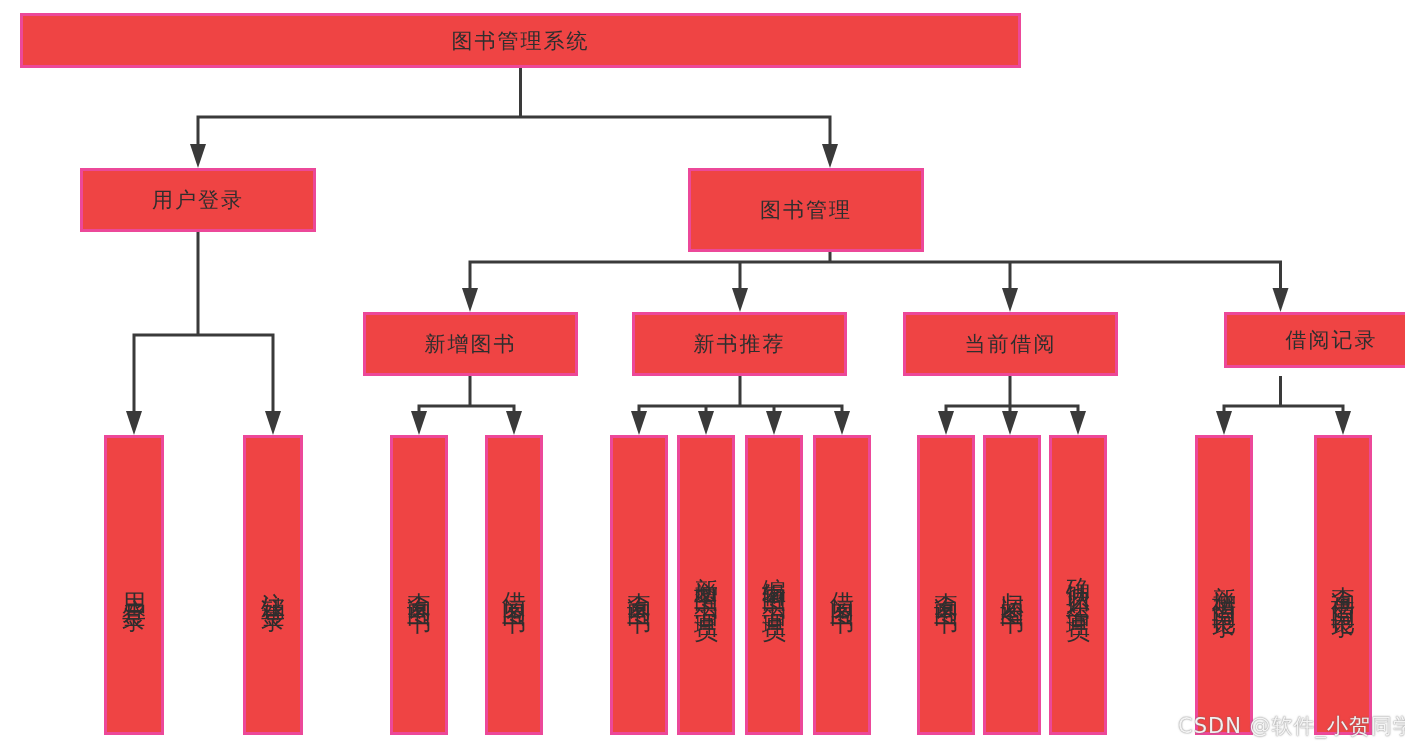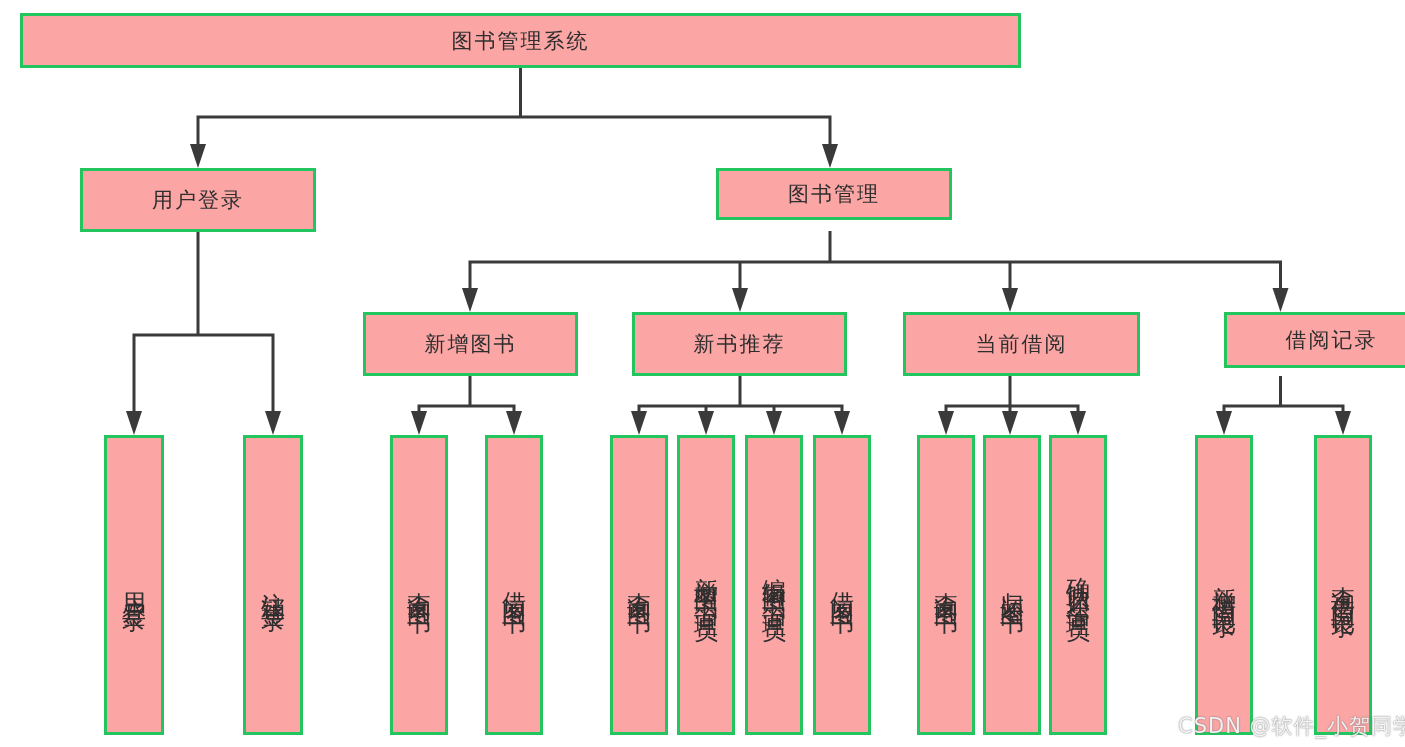--- a/index.html
+++ b/index.html
@@ -6,22 +6,22 @@
   #canvas{
     position:relative;
     width:1405px;height:747px;
     background:#ffffff;
     font-family:"DejaVu Sans","Liberation Sans",sans-serif;
     overflow:hidden;
   }
   .node{
     position:absolute;
     box-sizing:border-box;
-    border:3px solid #22c55e;
-    background:#fca5a5;
+    border:3px solid #ec4899;
+    background:#ef4444;
     display:flex;
     align-items:center;
     justify-content:center;
     color:#2e2e2e;
   }
   .h-node{
     font-size:21px;
     letter-spacing:2px;
     white-space:nowrap;
   }
@@ -96,25 +96,25 @@
     <polygon points="1070,411 1086,411 1078,435"></polygon>
 
     <path d="M1280.5,376 L1280.5,406 M1222.5,406 L1344.5,406 M1224,404.5 L1224,413 M1343,404.5 L1343,413"></path>
     <polygon points="1216,411 1232,411 1224,435"></polygon>
     <polygon points="1335,411 1351,411 1343,435"></polygon>
   </svg>
 
   <div class="node h-node" style="left:20px;top:13px;width:1001px;height:55px">图书管理系统</div>
 
   <div class="node h-node" style="left:80px;top:168px;width:236px;height:64px">用户登录</div>
-  <div class="node h-node" style="left:716px;top:168px;width:236px;height:52px">图书管理</div>
+  <div class="node h-node" style="left:688px;top:168px;width:236px;height:84px">图书管理</div>
 
   <div class="node h-node" style="left:363px;top:312px;width:215px;height:64px">新增图书</div>
   <div class="node h-node" style="left:632px;top:312px;width:215px;height:64px">新书推荐</div>
-  <div class="node h-node" style="left:903px;top:312px;width:237px;height:64px">当前借阅</div>
+  <div class="node h-node" style="left:903px;top:312px;width:215px;height:64px">当前借阅</div>
   <div class="node h-node" style="left:1224px;top:312px;width:215px;height:56px">借阅记录</div>
 
   <div class="node v-node" style="left:104px;top:435px;width:60px;height:300px">用户登录</div>
   <div class="node v-node" style="left:243px;top:435px;width:60px;height:300px">注销登录</div>
 
   <div class="node v-node" style="left:390px;top:435px;width:58px;height:300px">查询图书</div>
   <div class="node v-node" style="left:485px;top:435px;width:58px;height:300px">借阅图书</div>
 
   <div class="node v-node" style="left:610px;top:435px;width:58px;height:300px">查询图书</div>
   <div class="node v-node" style="left:677px;top:435px;width:58px;height:300px">新增图书（管理员）</div>

